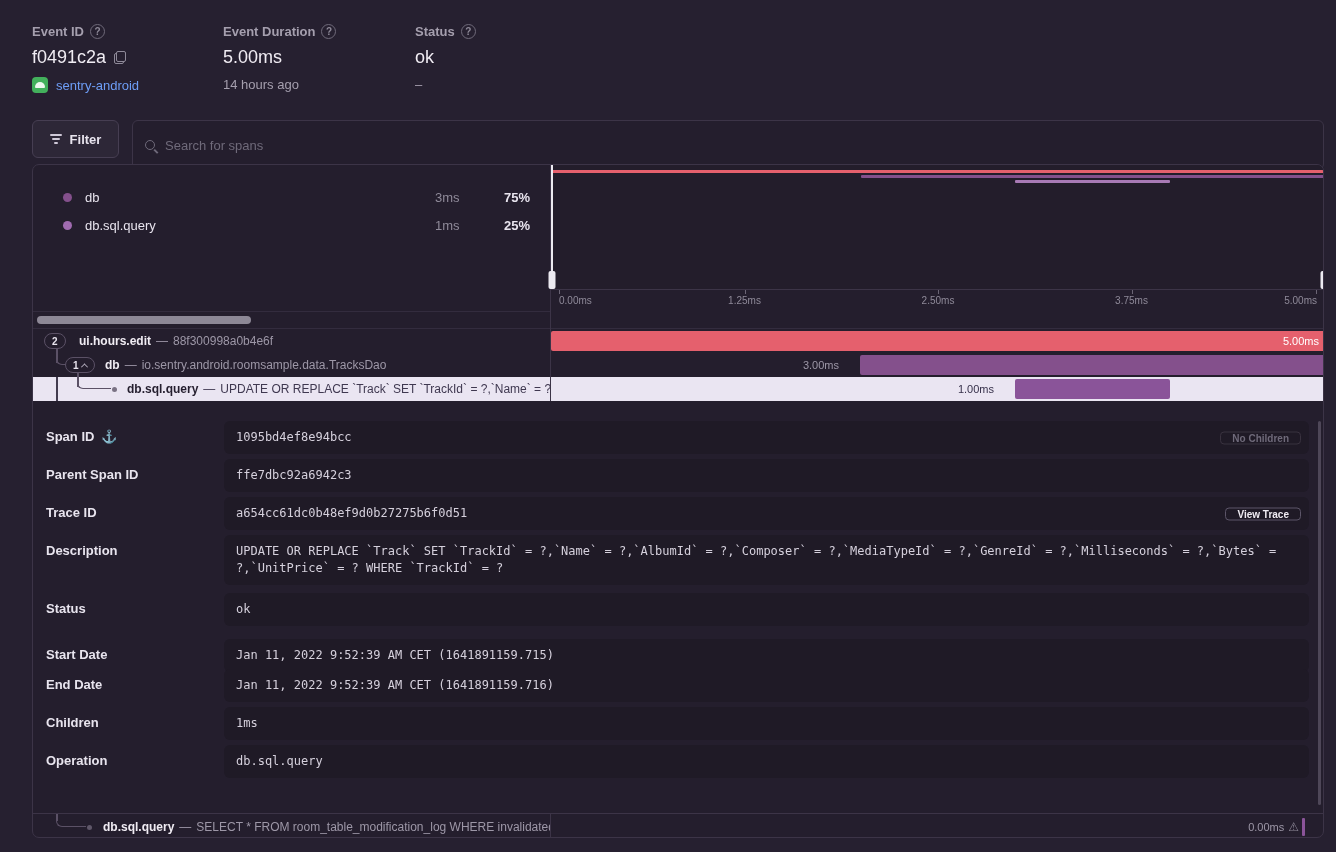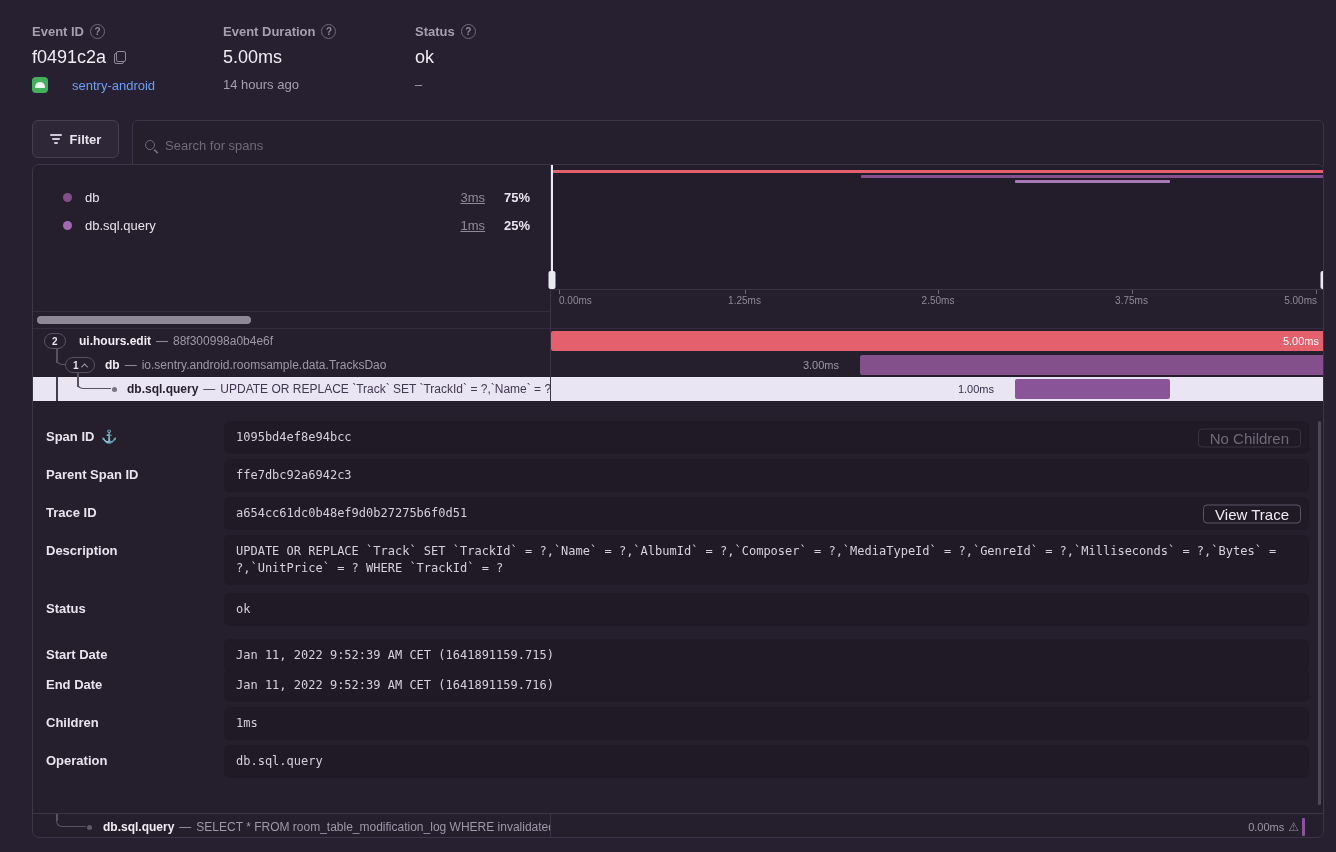--- a/index.html
+++ b/index.html
@@ -7,21 +7,21 @@
 
   
   .hdr-col { position:absolute; top:24px; }
   .hdr-label { font-size:13px; font-weight:bold; color:#a59fae; display:flex; align-items:center; gap:6px; }
   .qmark { width:15px; height:15px; border:1.2px solid #6f6a7a; border-radius:50%; color:#8f8a99; font-size:10px; font-weight:bold; display:inline-flex; align-items:center; justify-content:center; }
   .hdr-value { margin-top:8px; font-size:18px; color:#f0ecf3; display:flex; align-items:center; gap:8px; }
   .hdr-sub { margin-top:9px; font-size:13px; color:#a59fae; }
   .copy-icon { position:relative; width:12px; height:13px; display:inline-block; }
   .copy-icon::before { content:""; position:absolute; left:0; bottom:0; width:8px; height:9px; border:1.4px solid #8f8a99; border-radius:2px; }
   .copy-icon::after { content:""; position:absolute; right:0; top:0; width:8px; height:9px; border:1.4px solid #8f8a99; border-radius:2px; background:#262030; }
-  .proj-row { margin-top:9px; display:flex; align-items:center; gap:24px; }
+  .proj-row { margin-top:9px; display:flex; align-items:center; gap:8px; }
   .android-icon { width:16px; height:16px; border-radius:4px; background:#43b05c; position:relative; }
   .android-icon::before { content:""; position:absolute; left:3px; top:5px; width:10px; height:6px; background:#eef7ef; border-radius:5px 5px 1px 1px; }
   .proj-link { font-size:13px; color:#6e9ef7; }
 
   
   .toolbar { position:absolute; top:120px; left:32px; right:12px; height:38px; display:flex; gap:13px; }
   .filter-btn { width:87px; height:38px; background:#2d2737; border:1px solid #463e52; border-radius:6px; display:flex; align-items:center; justify-content:center; gap:8px; color:#e8e4ee; font-size:13px; font-weight:bold; cursor:pointer; }
   .filter-icon { width:12px; height:10px; position:relative; }
   .filter-icon span { position:absolute; left:50%; transform:translateX(-50%); height:1.6px; background:#cfc9d8; border-radius:1px; }
   .filter-icon span:nth-child(1){ top:0; width:12px; }
@@ -35,21 +35,21 @@
 
   
   .panel { position:absolute; left:32px; top:164px; width:1292px; height:674px; border:1px solid #3c3447; border-radius:7px; background:#241e2d; overflow:hidden; }
   .divider-v { position:absolute; left:517px; top:0; width:1px; height:236px; background:#3c3447; z-index:1; }
 
   
   .legend { position:absolute; left:0; top:0; width:517px; height:146px; }
   .legend-row { position:absolute; left:30px; right:20px; height:18px; display:flex; align-items:center; cursor:pointer; }
   .legend-dot { width:9px; height:9px; border-radius:50%; margin-right:13px; }
   .legend-op { font-size:13px; color:#e8e4ee; flex:1; }
-  .legend-dur { font-size:13px; color:#8f8a99; width:50px; text-align:right;text-decoration:underline; }
+  .legend-dur { font-size:13px; color:#8f8a99; width:50px; text-align:left; }
   .legend-pct { font-size:13px; font-weight:bold; color:#e8e4ee; width:45px; text-align:right; }
   .hscroll-strip { position:absolute; left:0; top:146px; width:517px; height:18px; border-top:1px solid #332c3e; }
   .hscroll-thumb { position:absolute; left:4px; top:4px; width:214px; height:8px; border-radius:4px; background:#8d8896; cursor:grab; }
 
   
   .minimap { position:absolute; left:518px; top:0; width:774px; height:124px; background:#231d2b; }
   .mm-bar { position:absolute; border-radius:1px; }
   .mm-handle { position:absolute; top:0; width:2px; height:124px; background:#eceaf1; cursor:ew-resize; z-index:2; }
   .mm-grip { position:absolute; bottom:0; width:7px; height:18px; background:#eceaf1; border-radius:2px; left:50%; transform:translateX(-50%); }
   .axis { position:absolute; left:518px; top:124px; width:774px; height:22px; border-top:1px solid #3c3447; }
@@ -76,21 +76,21 @@
   .t-bar-label { font-size:11px; }
   .dur-outside { position:absolute; top:0; height:24px; line-height:24px; font-size:11px; color:#9d97a7; text-align:right; }
   .t-row.selected .dur-outside { color:#36304a; }
 
   
   .detail { position:absolute; left:0; top:236px; width:1292px; height:412px; }
   .d-row { position:absolute; left:13px; right:16px; display:flex; }
   .d-label { width:178px; padding-top:8px; font-size:13px; font-weight:bold; color:#e8e4ee; display:flex; gap:7px; align-items:flex-start; }
   .anchor-icon { color:#8f8a99; font-size:13px; cursor:pointer; }
   .d-value { flex:1; background:#1f1a26; border-radius:6px; padding:8px 12px; font-family:"DejaVu Sans Mono", monospace; font-size:12px; color:#d5d0dc; line-height:17px; position:relative; min-height:31px; }
-  .d-btn { position:absolute; right:8px; top:50%; transform:translateY(-50%); font-size:15px; font-weight:normal; border-radius:4px; padding:0 11px; cursor:pointer; background:transparent; font-family:"Liberation Sans", sans-serif; }
+  .d-btn { position:absolute; right:8px; top:50%; transform:translateY(-50%); font-size:10px; font-weight:bold; border-radius:4px; padding:0 11px; cursor:pointer; background:transparent; font-family:"Liberation Sans", sans-serif; }
   .btn-muted { color:#6f6a7a; border:1px solid #39323f; }
   .btn-normal { color:#f0ecf3; border:1px solid #5c5568; }
   .vscroll { position:absolute; right:2px; top:256px; width:3px; height:384px; border-radius:2px; background:#4e4758; cursor:grab; }
 
   
   .f-row { position:absolute; left:0; top:648px; width:1292px; height:26px; border-top:1px solid #3c3447; }
   .f-divider { position:absolute; left:517px; top:0; width:1px; height:26px; background:#3c3447; }
   .f-names { position:absolute; left:70px; top:0; height:26px; width:447px; overflow:hidden; white-space:nowrap; display:flex; align-items:center; }
   .f-dur { position:absolute; right:26px; top:0; height:26px; line-height:26px; font-size:11px; color:#9d97a7; display:flex; align-items:center; gap:4px; }
   .warn-icon { color:#8f8a99; font-size:12px; }

